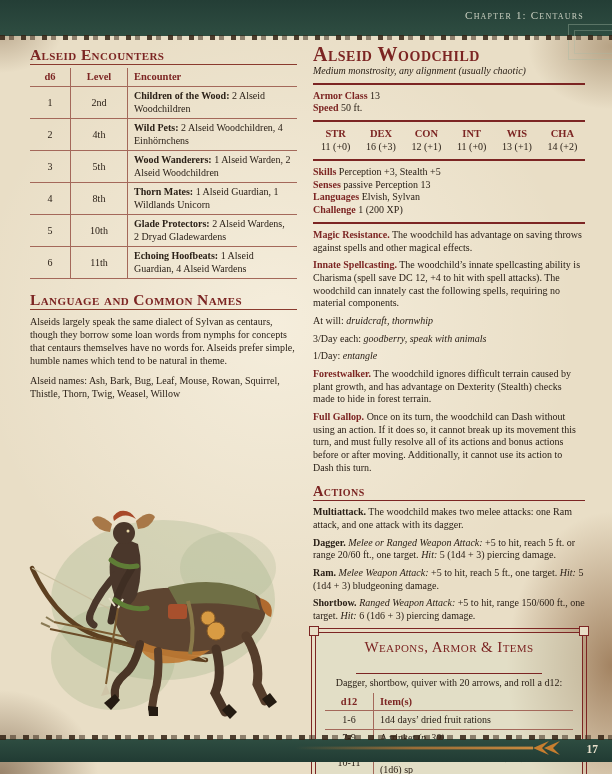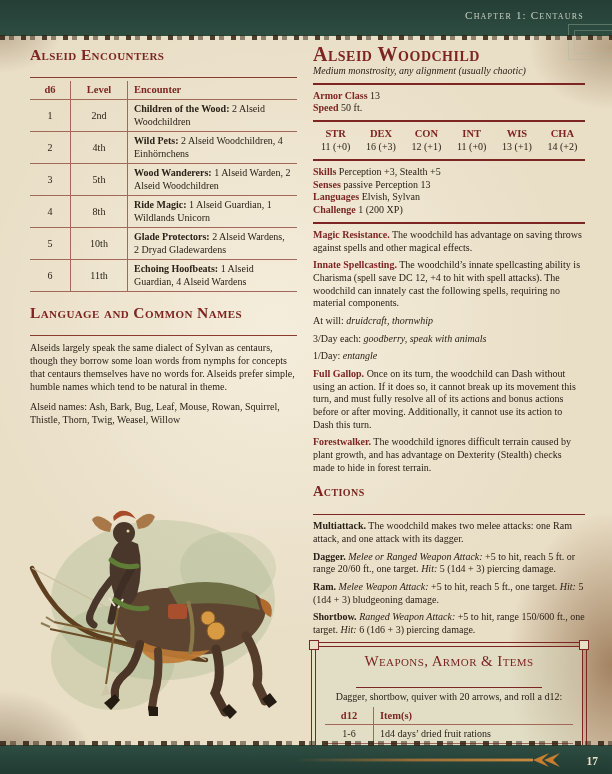--- a/index.html
+++ b/index.html
@@ -13,59 +13,59 @@
       radial-gradient(ellipse 90px 60px at 0% 4%, rgba(110,80,50,.35), rgba(110,80,50,0) 70%),
       radial-gradient(ellipse 400px 420px at 45% 42%, rgba(255,250,238,.55), rgba(255,250,238,0) 75%),
       #e9dec6;
   }
   
   .band-top{position:absolute;top:0;left:0;right:0;height:36px;
     background:linear-gradient(180deg,#243e36,#2e4d41);z-index:5;}
   .band-top::after{content:"";position:absolute;left:0;right:0;bottom:-4px;height:5px;
     background:repeating-linear-gradient(90deg, rgba(50,34,20,.85) 0 5px, rgba(50,34,20,0) 5px 9px,
       rgba(50,34,20,.5) 9px 14px, rgba(50,34,20,0) 14px 21px);}
-  .band-bottom{position:absolute;bottom:0;left:0;right:0;height:29px;
+  .band-bottom{position:absolute;bottom:12px;left:0;right:0;height:23px;
     background:linear-gradient(0deg,#213b33,#2e4d41);z-index:5;}
   .band-bottom::before{content:"";position:absolute;left:0;right:0;top:-4px;height:5px;
     background:repeating-linear-gradient(90deg, rgba(50,34,20,.85) 0 6px, rgba(50,34,20,0) 6px 10px,
       rgba(50,34,20,.5) 10px 16px, rgba(50,34,20,0) 16px 23px);}
   .chapter{position:absolute;top:9px;right:28px;font-variant:small-caps;letter-spacing:1.2px;
     font-size:11px;color:#c9cfc0;}
   .corner-orn{position:absolute;top:24px;right:-10px;width:52px;height:34px;
     border:1px solid rgba(165,185,165,.4);}
   .corner-orn .inner{position:absolute;top:5px;left:5px;right:-2px;bottom:5px;
     border:1px solid rgba(165,185,165,.35);}
   .pagenum{position:absolute;right:14px;bottom:7px;font-size:11.5px;font-weight:bold;color:#e8e0cc;}
   .arrow-wrap{position:absolute;left:295px;bottom:7px;width:280px;height:14px;}
   
   .col-left{position:absolute;left:30px;top:46px;width:267px;font-size:10px;line-height:1.3;}
   .col-right{position:absolute;left:313px;top:44px;width:272px;font-size:10px;line-height:1.27;}
   h2.sec{font-variant:small-caps;color:#7c2523;font-weight:bold;font-size:15.5px;letter-spacing:.4px;
-    margin:0 0 2px;padding-bottom:14px;border-bottom:1.5px solid #8a3a2e;line-height:1.1;}
+    margin:0 0 2px;padding-bottom:1px;border-bottom:1.5px solid #8a3a2e;line-height:1.1;}
   
   table.rt{border-collapse:collapse;width:100%;font-size:10px;margin-top:3px;}
   table.rt th{color:#7c2523;font-weight:bold;text-align:left;font-size:10.5px;
     border-bottom:1px solid #a4685a;padding:2px 6px;}
   table.rt td{border-bottom:1px solid #a4685a;padding:2.5px 6px;vertical-align:middle;}
   table.rt th + th, table.rt td + td{border-left:1px solid #a4685a;}
   table.rt .c{text-align:center;}
   .col-left p{margin:5px 0 7px;}
   
   .sbname{font-variant:small-caps;color:#7c2523;font-weight:bold;font-size:20px;letter-spacing:.5px;
     margin:0;line-height:1.05;}
   .meta{font-style:italic;margin:1px 0 0;}
   .rule{height:2px;background:#7c2523;margin:5px 0;}
   .sb p{margin:0 0 5px;}
   .sb .line{margin:0;}
   .red{color:#7c2523;font-weight:bold;}
   .abilities{display:grid;grid-template-columns:repeat(6,1fr);text-align:center;margin:2px 0 1px;}
   .ab-name{font-weight:bold;color:#7c2523;font-size:10.5px;}
   .ab-score{font-size:10px;margin-top:1px;}
   h3.actions{font-variant:small-caps;color:#7c2523;font-weight:bold;font-size:14.5px;letter-spacing:.4px;
-    margin:8px 0 5px;padding-bottom:15px;border-bottom:1.5px solid #7c2523;line-height:1.15;}
+    margin:8px 0 5px;padding-bottom:1px;border-bottom:1.5px solid #7c2523;line-height:1.15;}
   .bname{font-weight:bold;}
   
   .wbox{position:relative;border:1.5px solid #7c2523;outline:1px solid #7c2523;outline-offset:3px;
     background:rgba(219,221,198,.5);padding:6px 9px 3px;margin:9px 2px 0;}
   .wbox .cb{position:absolute;width:8px;height:8px;border:1.5px solid #7c2523;background:#e9dec6;}
   .cb.tl{top:-7px;left:-7px;} .cb.tr{top:-7px;right:-7px;}
   .wbox h4{font-variant:small-caps;color:#7c2523;font-weight:normal;font-size:15px;letter-spacing:.4px;
     margin:0 auto 3px;display:table;border-bottom:1.5px solid #7c2523;padding:0 8px 18px;line-height:1.1;}
   .wbox .intro{text-align:center;font-size:10px;margin:0 0 2px;}
   
@@ -105,21 +105,21 @@
           <td><b class="bname">Wild Pets:</b><span> 2 Alseid Woodchildren, 4 Einhörnchens</span></td>
         </tr>
         <tr>
           <td class="c">3</td>
           <td class="c">5th</td>
           <td><b class="bname">Wood Wanderers:</b><span> 1 Alseid Warden, 2 Alseid Woodchildren</span></td>
         </tr>
         <tr>
           <td class="c">4</td>
           <td class="c">8th</td>
-          <td><b class="bname">Ride Magic:</b><span> 1 Alseid Guardian, 1 Wildlands Unicorn</span></td>
+          <td><b class="bname">Thorn Mates:</b><span> 1 Alseid Guardian, 1 Wildlands Unicorn</span></td>
         </tr>
         <tr>
           <td class="c">5</td>
           <td class="c">10th</td>
           <td><b class="bname">Glade Protectors:</b><span> 2 Alseid Wardens, 2 Dryad Gladewardens</span></td>
         </tr>
         <tr>
           <td class="c">6</td>
           <td class="c">11th</td>
           <td><b class="bname">Echoing Hoofbeats:</b><span> 1 Alseid Guardian, 4 Alseid Wardens</span></td>
@@ -227,22 +227,22 @@
     <p class="line"><span class="red">Challenge</span><span> 1 (200 XP)</span></p>
     <div class="rule"></div>
 
     <p><span class="red">Magic Resistance.</span><span> The woodchild has advantage on saving throws against spells and other magical effects.</span></p>
     <p><span class="red">Innate Spellcasting.</span><span> The woodchild’s innate spellcasting ability is Charisma (spell save DC 12, +4 to hit with spell attacks). The woodchild can innately cast the following spells, requiring no material components.</span></p>
 
     <p><span>At will:</span><i> druidcraft, thornwhip</i></p>
     <p><span>3/Day each:</span><i> goodberry, speak with animals</i></p>
     <p><span>1/Day:</span><i> entangle</i></p>
 
+    <p><span class="red">Forestwalker.</span><span> The woodchild ignores difficult terrain caused by plant growth, and has advantage on Dexterity (Stealth) checks made to hide in forest terrain.</span></p>
     <p><span class="red">Full Gallop.</span><span> Once on its turn, the woodchild can Dash without using an action. If it does so, it cannot break up its movement this turn, and must fully resolve all of its actions and bonus actions before or after moving. Additionally, it cannot use its action to Dash this turn.</span></p>
-    <p><span class="red">Forestwalker.</span><span> The woodchild ignores difficult terrain caused by plant growth, and has advantage on Dexterity (Stealth) checks made to hide in forest terrain.</span></p>
 
     <h3 class="actions">Actions</h3>
 
     <p><span class="bname">Multiattack.</span><span> The woodchild makes two melee attacks: one Ram attack, and one attack with its dagger.</span></p>
     <p><span class="bname">Dagger.</span><i> Melee or Ranged Weapon Attack:</i><span> +5 to hit, reach 5 ft. or range 20/60 ft., one target. </span><i>Hit:</i><span> 5 (1d4 + 3) piercing damage.</span></p>
     <p><span class="bname">Ram.</span><i> Melee Weapon Attack:</i><span> +5 to hit, reach 5 ft., one target. </span><i>Hit:</i><span> 5 (1d4 + 3) bludgeoning damage.</span></p>
     <p><span class="bname">Shortbow.</span><i> Ranged Weapon Attack:</i><span> +5 to hit, range 150/600 ft., one target. </span><i>Hit:</i><span> 6 (1d6 + 3) piercing damage.</span></p>
 
     <div class="wbox">
       <div class="cb tl"></div>

